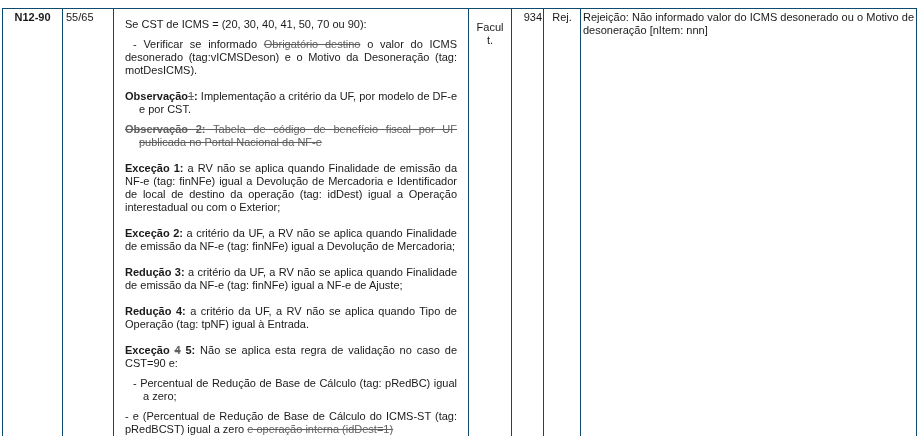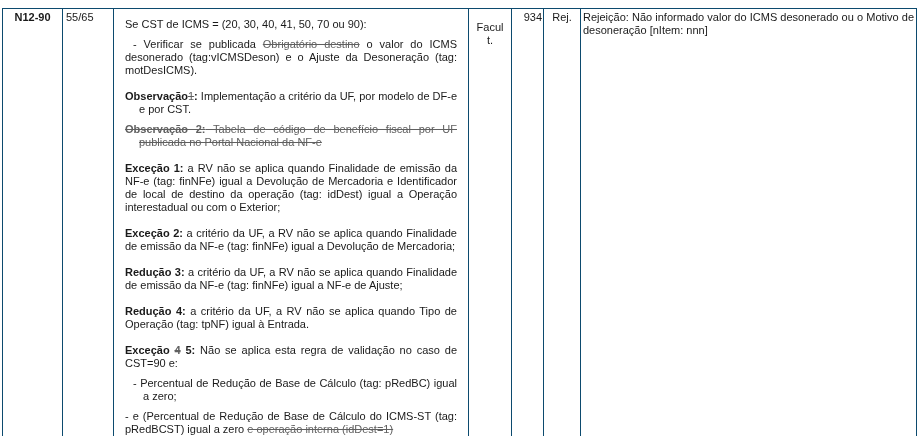--- a/index.html
+++ b/index.html
@@ -70,21 +70,21 @@
       <tr>
         <td class="c1">
           <span>N12-90</span>
         </td>
         <td class="c2">
           <span>55/65</span>
         </td>
         <td class="c3">
           <div id="rule-description">
               <p class="para"><span>Se CST de ICMS = (20, 30, 40, 41, 50, 70 ou 90):</span></p>
-              <p class="para first-indent"><span>- Verificar se publicada </span><span class="s">Obrigatório destino</span><span> o valor do ICMS desonerado (tag:vICMSDeson) e o Ajuste da Desoneração (tag: motDesICMS).</span></p>
+              <p class="para first-indent"><span>- Verificar se informado </span><span class="s">Obrigatório destino</span><span> o valor do ICMS desonerado (tag:vICMSDeson) e o Motivo da Desoneração (tag: motDesICMS).</span></p>
               <p class="para hang gap"><span class="b">Observação</span><span class="s">1</span><span class="b">:</span><span> Implementação a critério da UF, por modelo de DF-e e por CST.</span></p>
               <p class="para hang"><span class="b s">Observação 2:</span><span class="s"> Tabela de código de benefício fiscal por UF publicada no Portal Nacional da NF-e</span></p>
               <p class="para gap"><span class="b">Exceção 1:</span><span> a RV não se aplica quando Finalidade de emissão da NF-e (tag: finNFe) igual a Devolução de Mercadoria e Identificador de local de destino da operação (tag: idDest) igual a Operação interestadual ou com o Exterior;</span></p>
               <p class="para gap"><span class="b">Exceção 2:</span><span> a critério da UF, a RV não se aplica quando Finalidade de emissão da NF-e (tag: finNFe) igual a Devolução de Mercadoria;</span></p>
               <p class="para gap"><span class="b">Redução 3:</span><span> a critério da UF, a RV não se aplica quando Finalidade de emissão da NF-e (tag: finNFe) igual a NF-e de Ajuste;</span></p>
               <p class="para gap"><span class="b">Redução 4:</span><span> a critério da UF, a RV não se aplica quando Tipo de Operação (tag: tpNF) igual à Entrada.</span></p>
               <p class="para gap"><span class="b">Exceção </span><span class="b s">4</span><span class="b"> 5:</span><span> Não se aplica esta regra de validação no caso de CST=90 e:</span></p>
               <p class="para list"><span>- Percentual de Redução de Base de Cálculo (tag: pRedBC) igual a zero;</span></p>
               <p class="para"><span>- e (Percentual de Redução de Base de Cálculo do ICMS-ST (tag: pRedBCST) igual a zero </span><span class="s">e operação interna (idDest=1)</span></p>
             </div>

